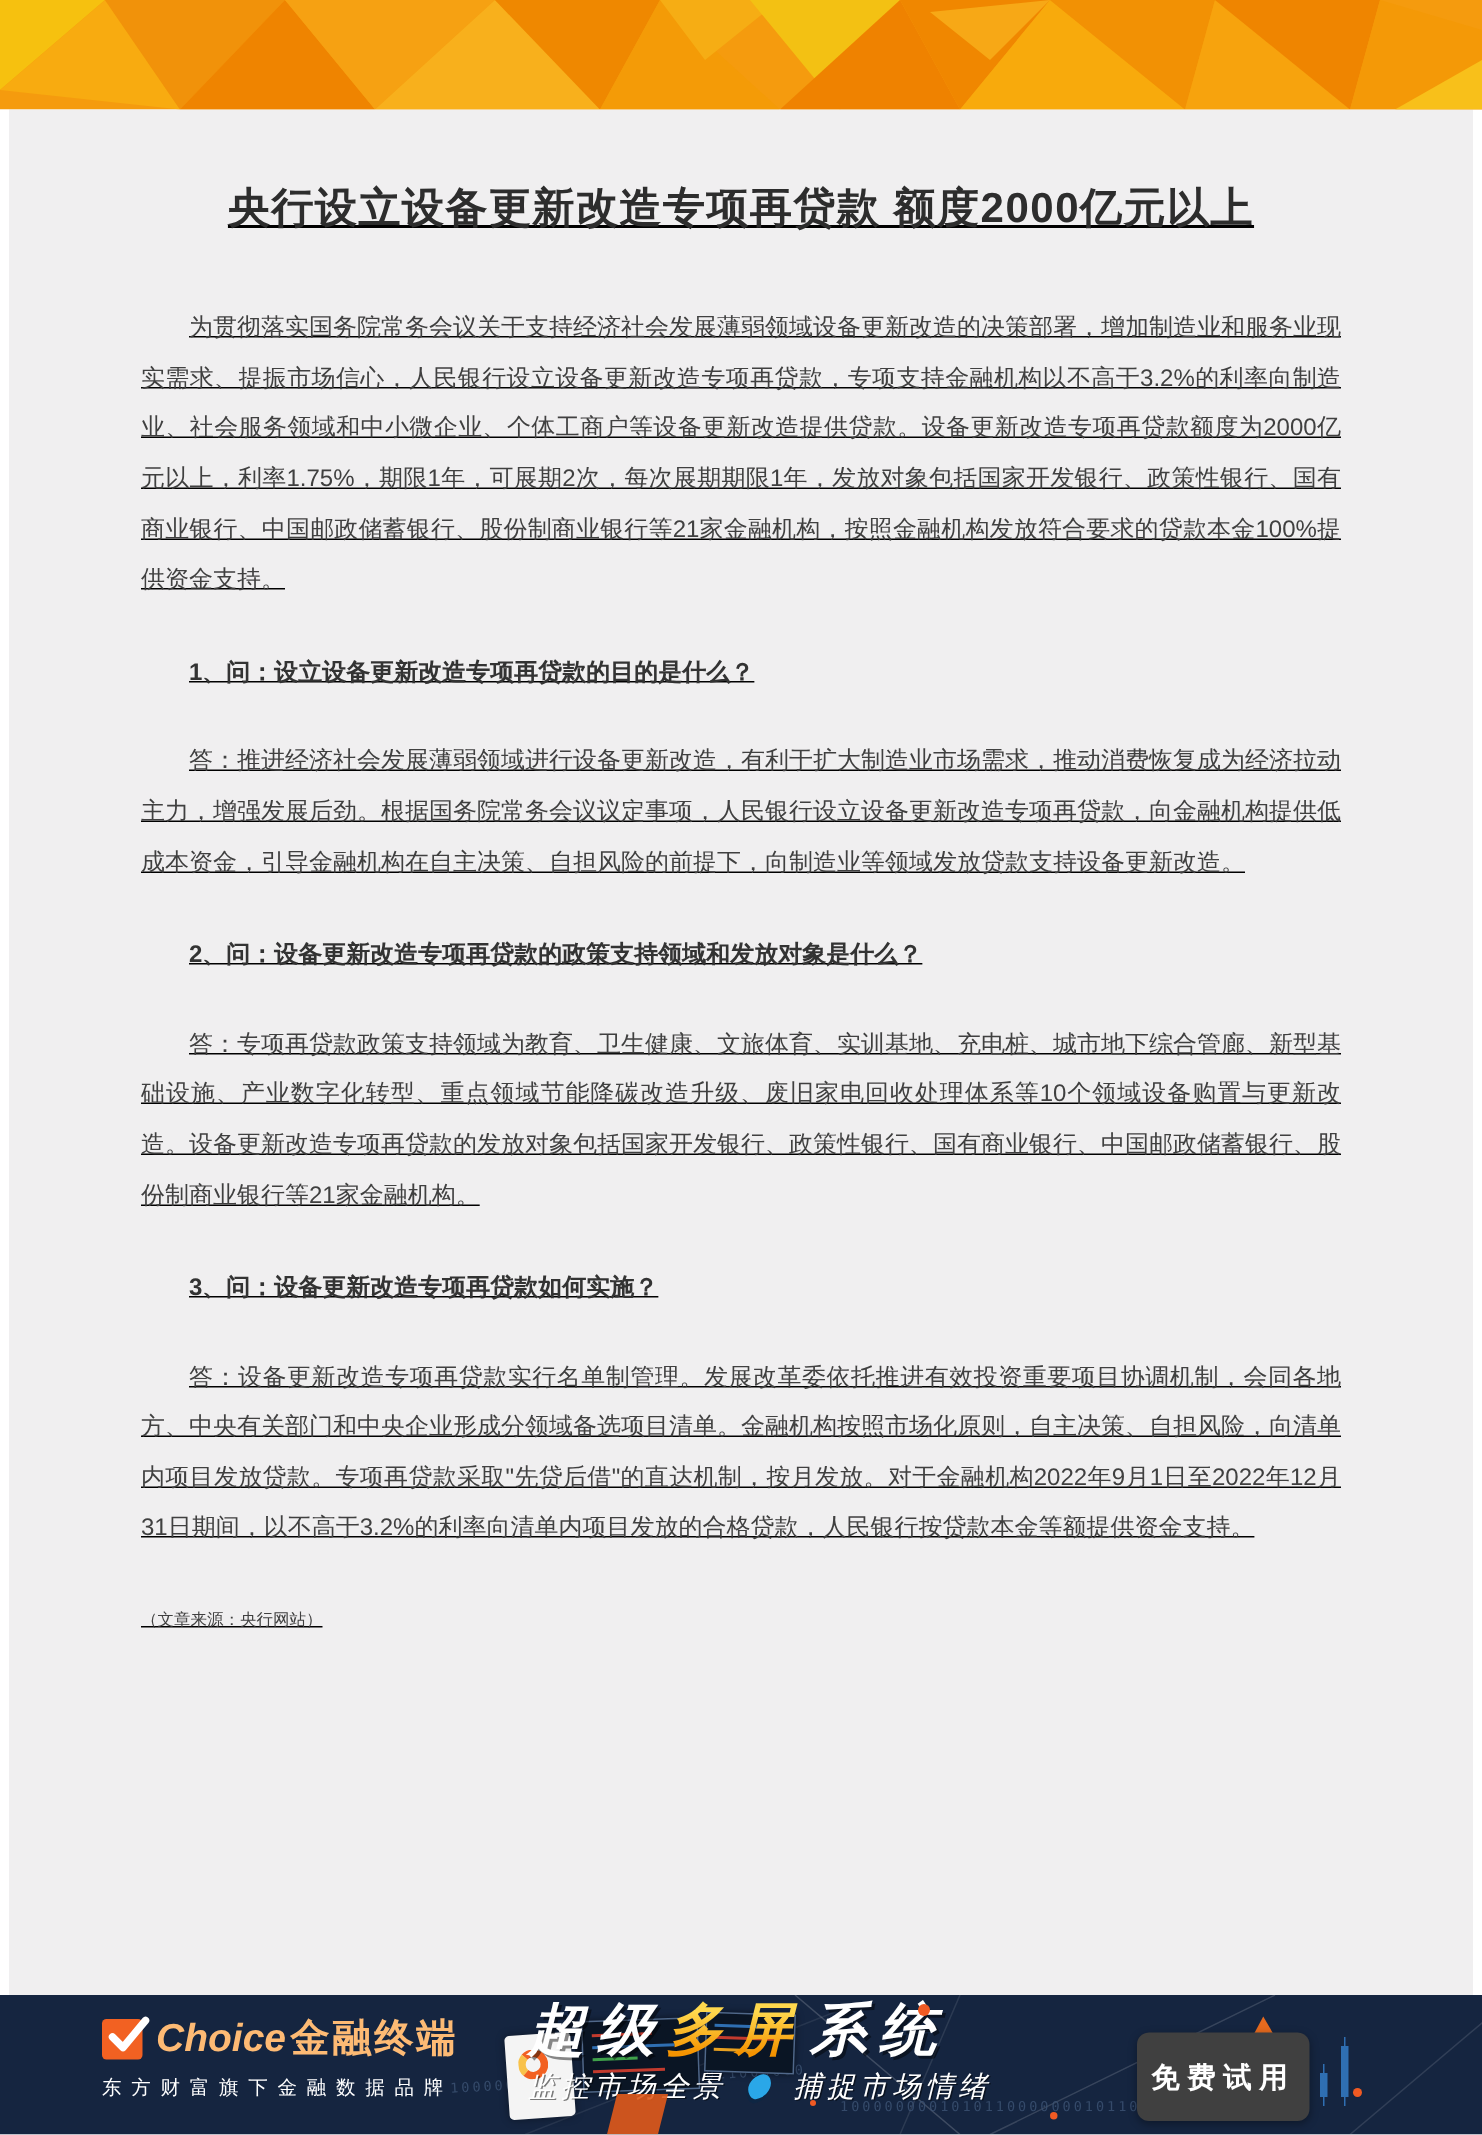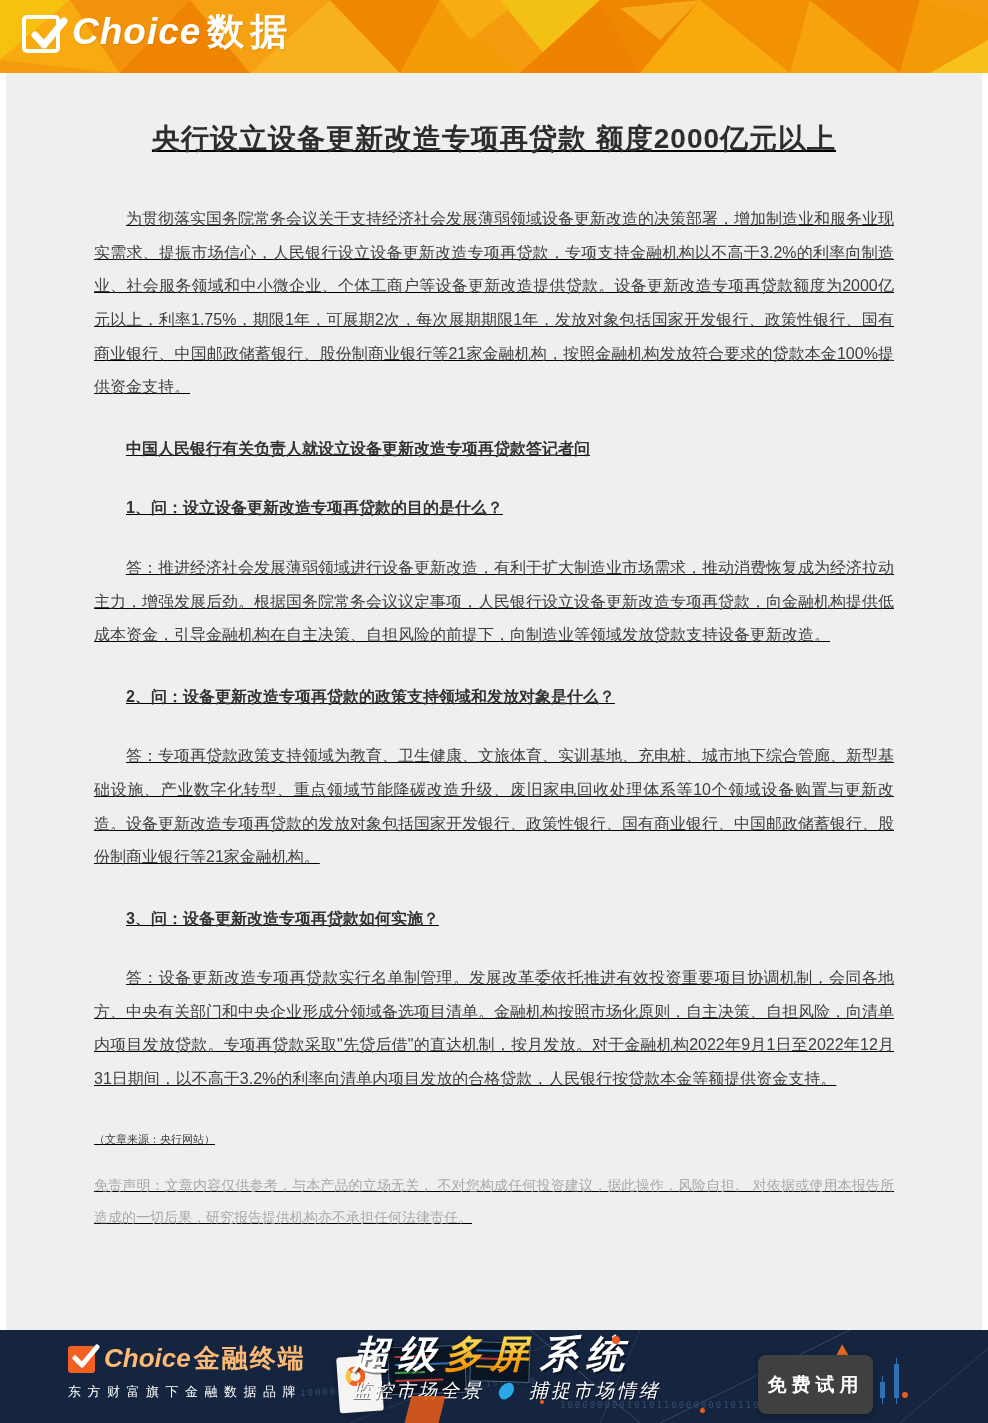--- a/index.html
+++ b/index.html
@@ -142,44 +142,34 @@
     <polygon points="520,73 600,0 640,73" fill="#ef8200"></polygon>
     <polygon points="600,0 700,0 640,73" fill="#f08700"></polygon>
     <polygon points="640,73 700,0 790,73" fill="#f8aa0c"></polygon>
     <polygon points="700,0 810,0 790,73" fill="#f29104"></polygon>
     <polygon points="790,73 810,0 900,73" fill="#f7a30d"></polygon>
     <polygon points="810,0 920,0 900,73" fill="#ef8500"></polygon>
     <polygon points="900,73 920,0 988,20 988,73" fill="#f49907"></polygon>
     <polygon points="930,73 988,40 988,73" fill="#f8c01a"></polygon>
     <polygon points="620,8 700,0 660,40" fill="#f9b71f" opacity="0.7"></polygon>
   </svg>
-  <div class="brand">
-    <span class="check-box">
-      <svg width="42" height="42" viewBox="0 0 42 42">
-        <polyline points="7,20 16,30 36,6" fill="none" stroke="#ffffff" stroke-width="7" stroke-linecap="round" stroke-linejoin="round"></polyline>
-      </svg>
-    </span>
-    <span class="brand-text"><span>Choice</span><span class="cn">数据</span></span>
-  </div>
 </div>
 
 <div class="content">
   <h1 class="article-title">央行设立设备更新改造专项再贷款 额度2000亿元以上</h1>
   <div class="article-body">
       <p class="para">为贯彻落实国务院常务会议关于支持经济社会发展薄弱领域设备更新改造的决策部署，增加制造业和服务业现实需求、提振市场信心，人民银行设立设备更新改造专项再贷款，专项支持金融机构以不高于3.2%的利率向制造业、社会服务领域和中小微企业、个体工商户等设备更新改造提供贷款。设备更新改造专项再贷款额度为2000亿元以上，利率1.75%，期限1年，可展期2次，每次展期期限1年，发放对象包括国家开发银行、政策性银行、国有商业银行、中国邮政储蓄银行、股份制商业银行等21家金融机构，按照金融机构发放符合要求的贷款本金100%提供资金支持。</p>
-      <p class="para bold">中国人民银行有关负责人就设立设备更新改造专项再贷款答记者问</p>
       <p class="para bold">1、问：设立设备更新改造专项再贷款的目的是什么？</p>
       <p class="para">答：推进经济社会发展薄弱领域进行设备更新改造，有利于扩大制造业市场需求，推动消费恢复成为经济拉动主力，增强发展后劲。根据国务院常务会议议定事项，人民银行设立设备更新改造专项再贷款，向金融机构提供低成本资金，引导金融机构在自主决策、自担风险的前提下，向制造业等领域发放贷款支持设备更新改造。</p>
       <p class="para bold">2、问：设备更新改造专项再贷款的政策支持领域和发放对象是什么？</p>
       <p class="para">答：专项再贷款政策支持领域为教育、卫生健康、文旅体育、实训基地、充电桩、城市地下综合管廊、新型基础设施、产业数字化转型、重点领域节能降碳改造升级、废旧家电回收处理体系等10个领域设备购置与更新改造。设备更新改造专项再贷款的发放对象包括国家开发银行、政策性银行、国有商业银行、中国邮政储蓄银行、股份制商业银行等21家金融机构。</p>
       <p class="para bold">3、问：设备更新改造专项再贷款如何实施？</p>
       <p class="para">答：设备更新改造专项再贷款实行名单制管理。发展改革委依托推进有效投资重要项目协调机制，会同各地方、中央有关部门和中央企业形成分领域备选项目清单。金融机构按照市场化原则，自主决策、自担风险，向清单内项目发放贷款。专项再贷款采取"先贷后借"的直达机制，按月发放。对于金融机构2022年9月1日至2022年12月31日期间，以不高于3.2%的利率向清单内项目发放的合格贷款，人民银行按贷款本金等额提供资金支持。</p>
     </div>
   <div class="source-line">（文章来源：央行网站）</div>
-  <div class="disclaimer">免责声明：文章内容仅供参考，与本产品的立场无关， 不对您构成任何投资建议，据此操作，风险自担。 对依据或使用本报告所造成的一切后果，研究报告提供机构亦不承担任何法律责任。</div>
 </div>
 
 <div class="page-footer">
   <svg class="f-lines" viewBox="0 0 988 93" preserveAspectRatio="none">
     <line x1="530" y1="0" x2="640" y2="93" stroke="rgba(255,255,255,0.18)" stroke-width="1"></line>
     <line x1="850" y1="0" x2="660" y2="93" stroke="rgba(255,255,255,0.15)" stroke-width="1"></line>
     <line x1="1010" y1="0" x2="900" y2="93" stroke="rgba(255,255,255,0.12)" stroke-width="1"></line>
     <line x1="640" y1="0" x2="600" y2="93" stroke="rgba(255,255,255,0.10)" stroke-width="1"></line>
     <line x1="350" y1="93" x2="560" y2="10" stroke="rgba(255,255,255,0.08)" stroke-width="1"></line>
   </svg>

